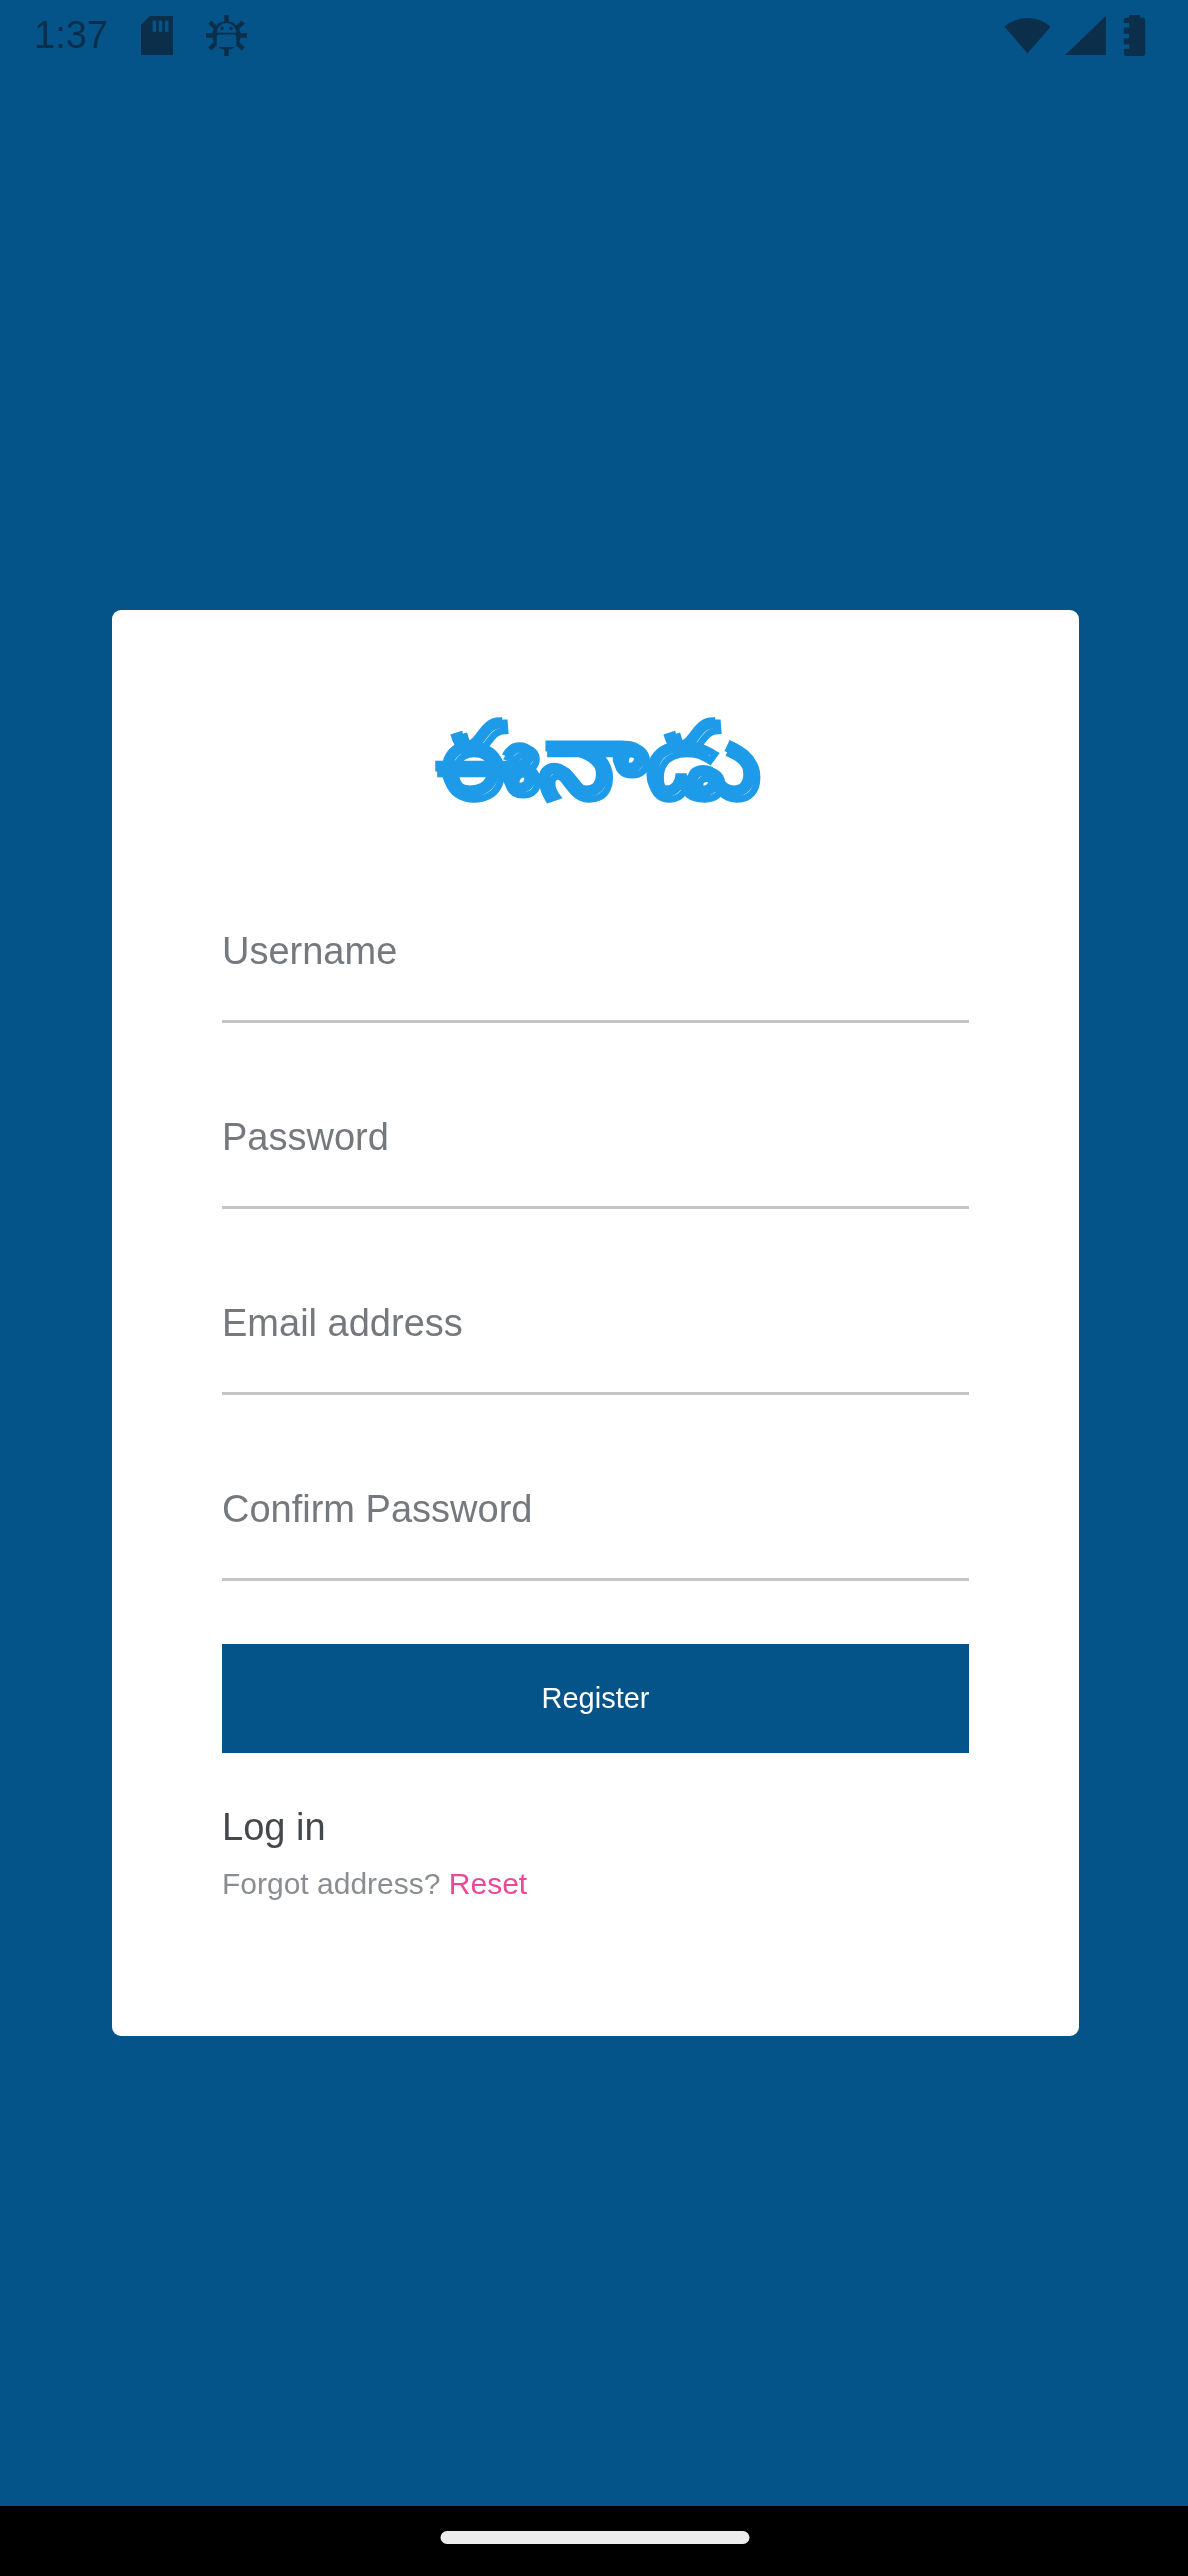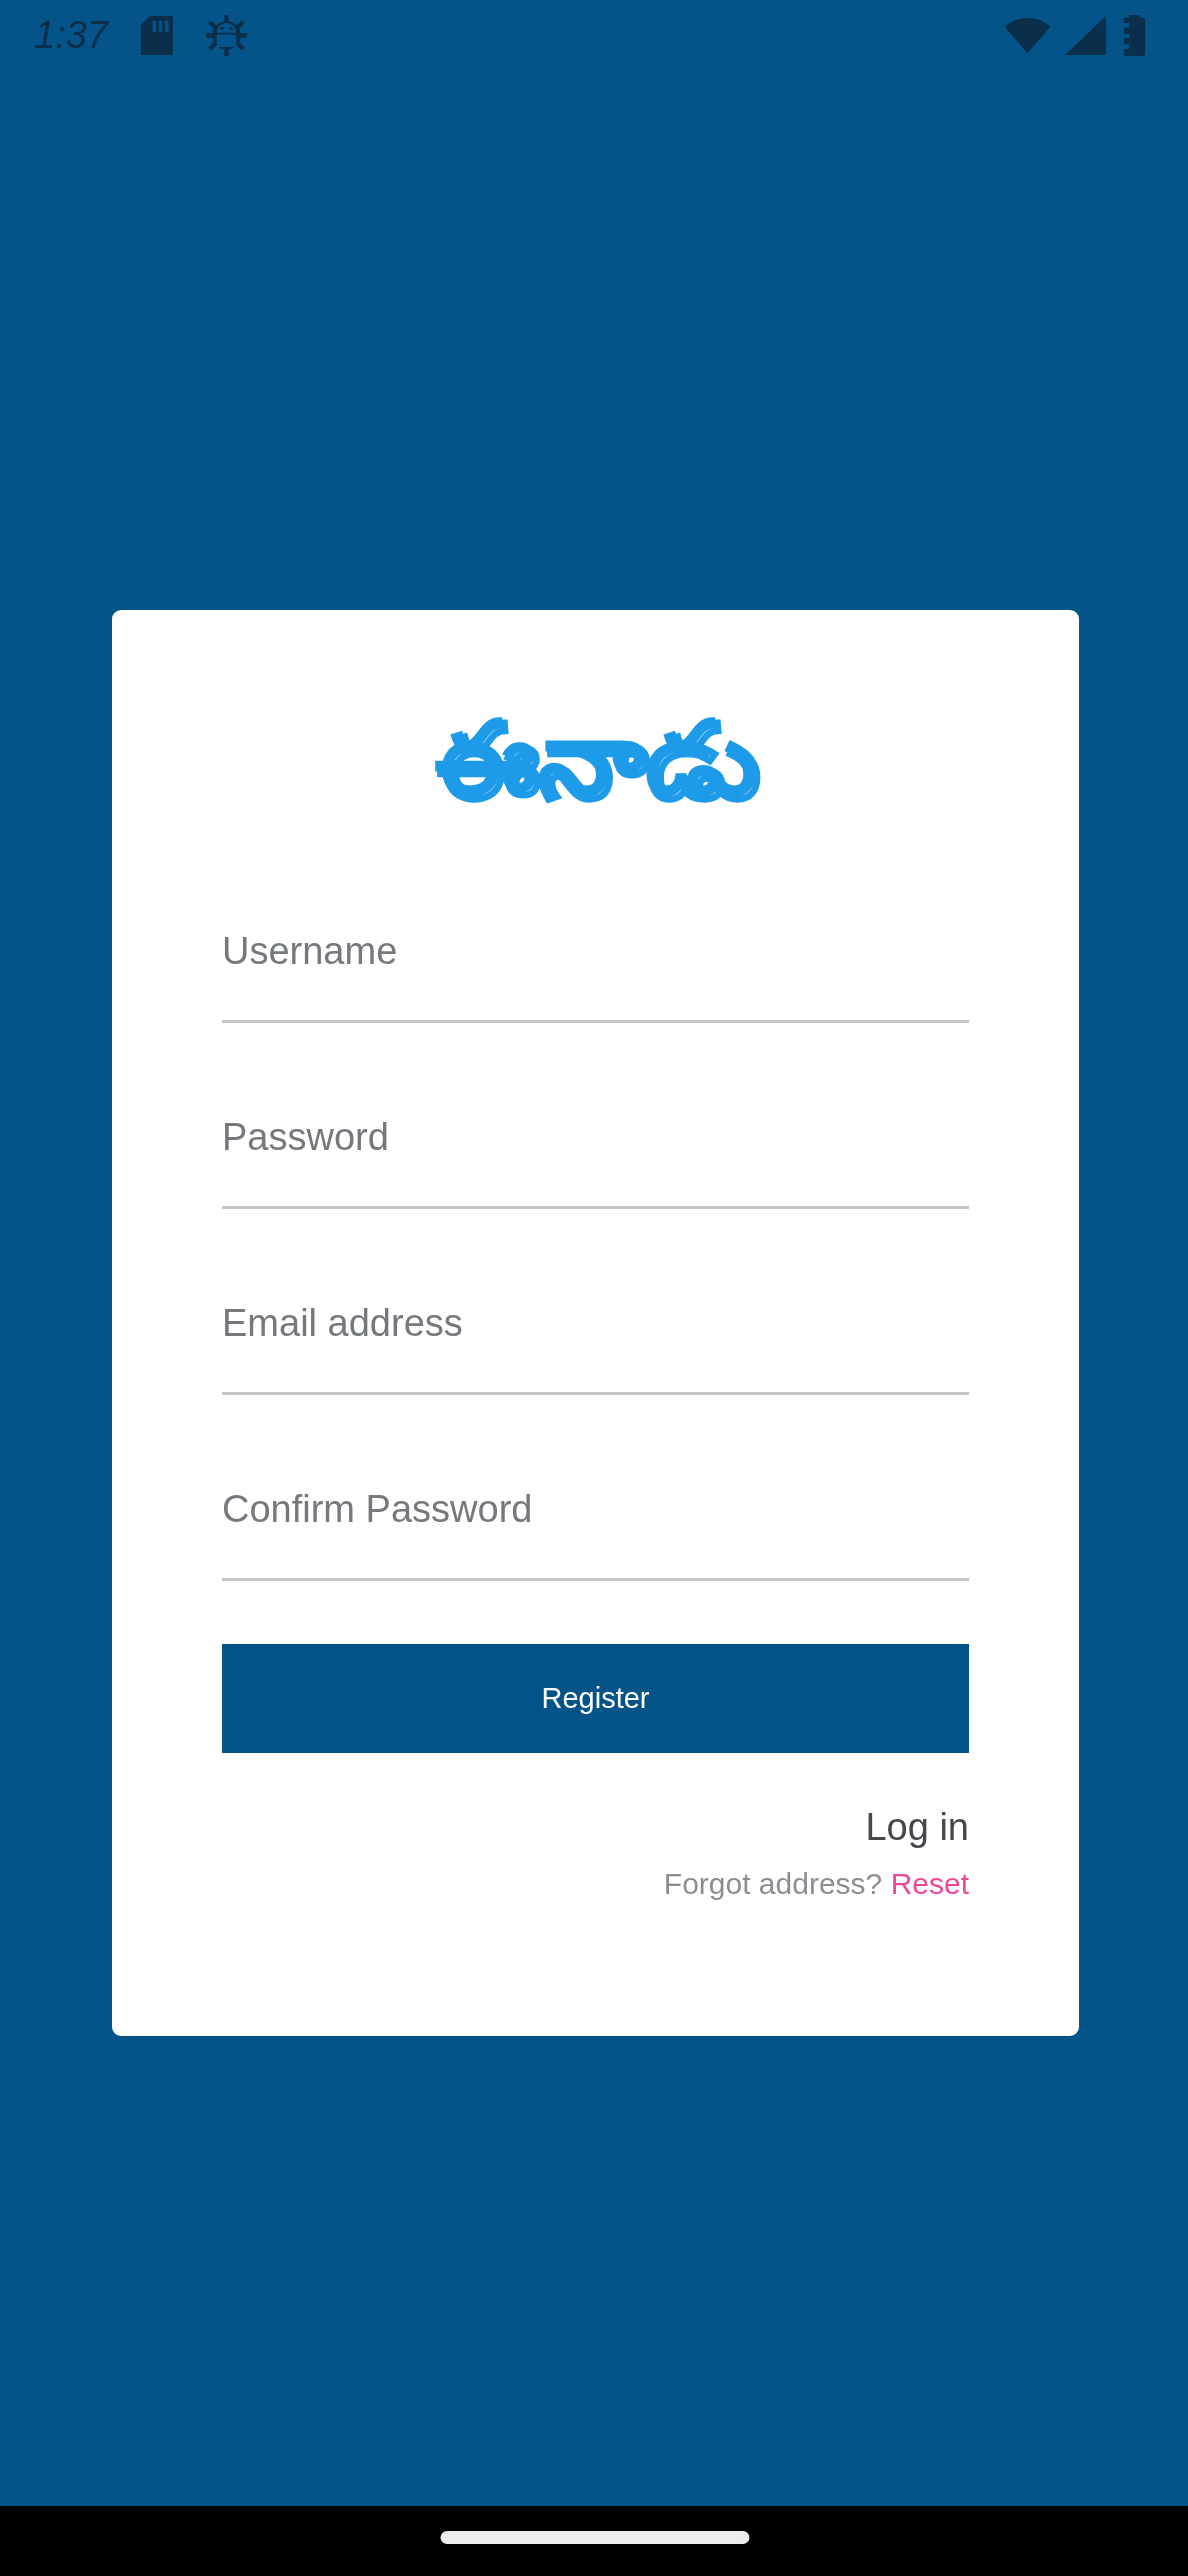--- a/index.html
+++ b/index.html
@@ -25,21 +25,20 @@
     display: flex;
     align-items: center;
     justify-content: space-between;
     padding: 0 27px 0 34px;
     background: #04548A;
   }
   .status-left {
     display: flex;
     align-items: center;
     gap: 33px;
-    font-style: italic;
   }
   #status-time {
     color: #0B2E4A;
     font-size: 38px;
     font-weight: 400;
     letter-spacing: 0px;
     line-height: 1;
   }
   .status-right {
     display: flex;
@@ -119,21 +118,21 @@
     font-family: "Liberation Sans", sans-serif;
     font-size: 29px;
     font-weight: 400;
     cursor: pointer;
     margin-top: 1.8px;
   }
 
   
   #auth-links {
     margin-top: 52px;
-    text-align: right;
+    text-align: left;
   }
   #login-link {
     display: block;
     font-size: 38px;
     color: #44484D;
     text-decoration: none;
     line-height: 1.2;
   }
   #forgot-row {
     margin-top: 16px;

